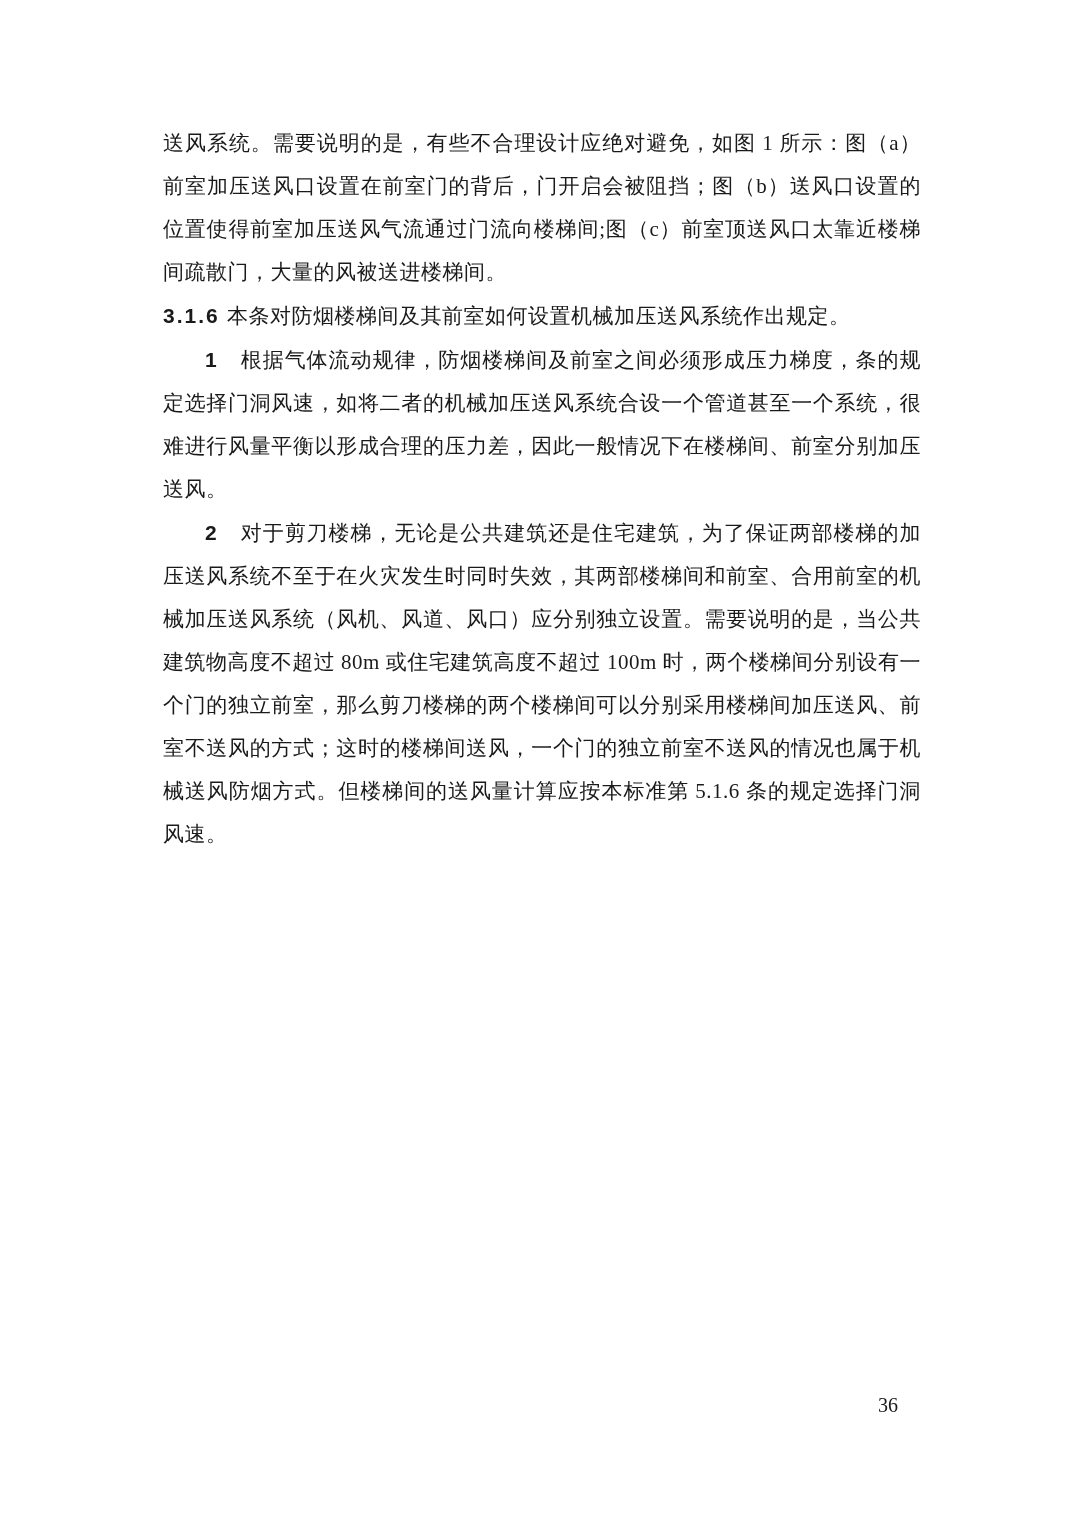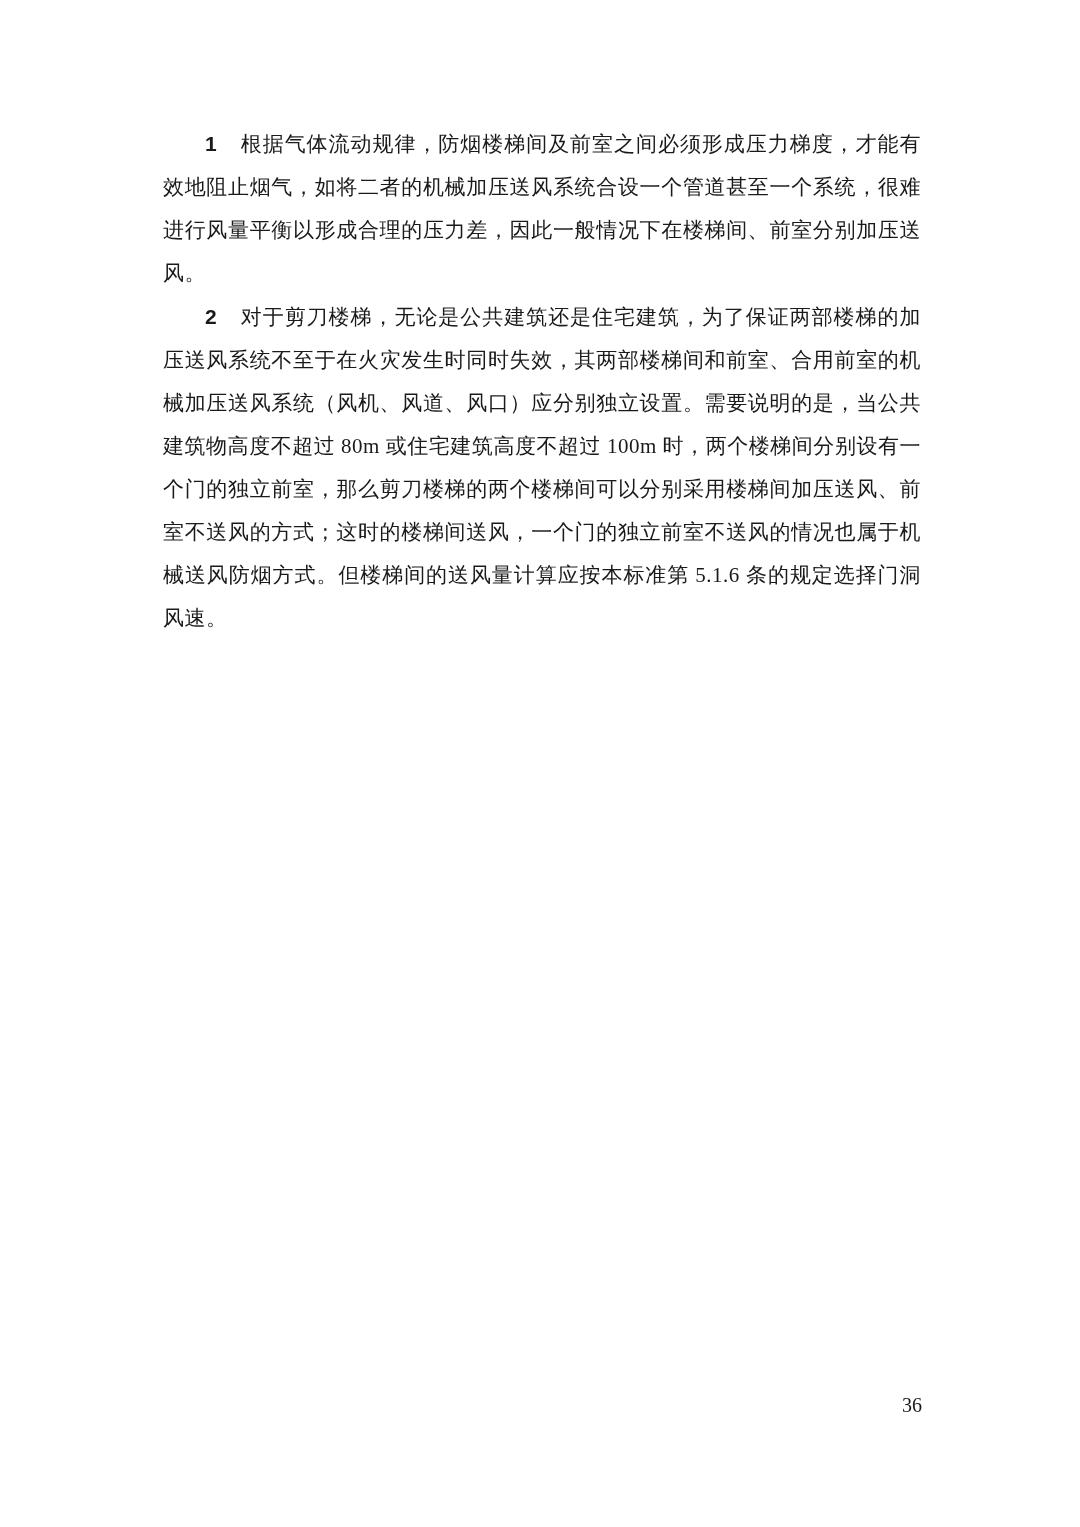--- a/index.html
+++ b/index.html
@@ -45,36 +45,38 @@
     margin-right: 0.35em;
     letter-spacing: 2px;
   }
   .page-number {
     position: absolute;
     top: 1390px;
     left: 878px;
     width: 44px;
     font-size: 20px;
     line-height: 30px;
-    text-align: right;
+    text-align: left;
     font-family: "Liberation Serif", "DejaVu Serif", serif;
     color: #1a1a1a;
   }
 </style>
 </head>
 <body>
 
 <div class="page">
 
   <div class="text-block">
 
+    <p class="para"><span>送风系统。需要说明的是，有些不合理设计应绝对避免，如图 1 所示：图（a）前室加压送风口设置在前室门的背后，门开启会被阻挡；图（b）送风口设置的位置使得前室加压送风气流通过门流向楼梯间;图（c）前室顶送风口太靠近楼梯间疏散门，大量的风被送进楼梯间。</span></p>
 
 
+    <p class="para"><span class="clause-num">3.1.6</span><span>本条对防烟楼梯间及其前室如何设置机械加压送风系统作出规定。</span></p>
 
-    <p class="para indented"><span class="pnum">1</span><span>根据气体流动规律，防烟楼梯间及前室之间必须形成压力梯度，才能有效地阻止烟气，如将二者的机械加压送风系统合设一个管道甚至一个系统，很难进行风量平衡以形成合理的压力差，因此一般情况下在楼梯间、前室分别加压送风。</span></p>
+    <p class="para indented"><span class="pnum">1</span><span>根据气体流动规律，防烟楼梯间及前室之间必须形成压力梯度，条的规定选择门洞风速，如将二者的机械加压送风系统合设一个管道甚至一个系统，很难进行风量平衡以形成合理的压力差，因此一般情况下在楼梯间、前室分别加压送风。</span></p>
 
     <p class="para indented"><span class="pnum">2</span><span>对于剪刀楼梯，无论是公共建筑还是住宅建筑，为了保证两部楼梯的加压送风系统不至于在火灾发生时同时失效，其两部楼梯间和前室、合用前室的机械加压送风系统（风机、风道、风口）应分别独立设置。需要说明的是，当公共建筑物高度不超过 80m 或住宅建筑高度不超过 100m 时，两个楼梯间分别设有一个门的独立前室，那么剪刀楼梯的两个楼梯间可以分别采用楼梯间加压送风、前室不送风的方式；这时的楼梯间送风，一个门的独立前室不送风的情况也属于机械送风防烟方式。但楼梯间的送风量计算应按本标准第 5.1.6 条的规定选择门洞风速。</span></p>
 
   </div>
 
   <div class="page-number">36</div>
 
 </div>
 
 </body></html>

